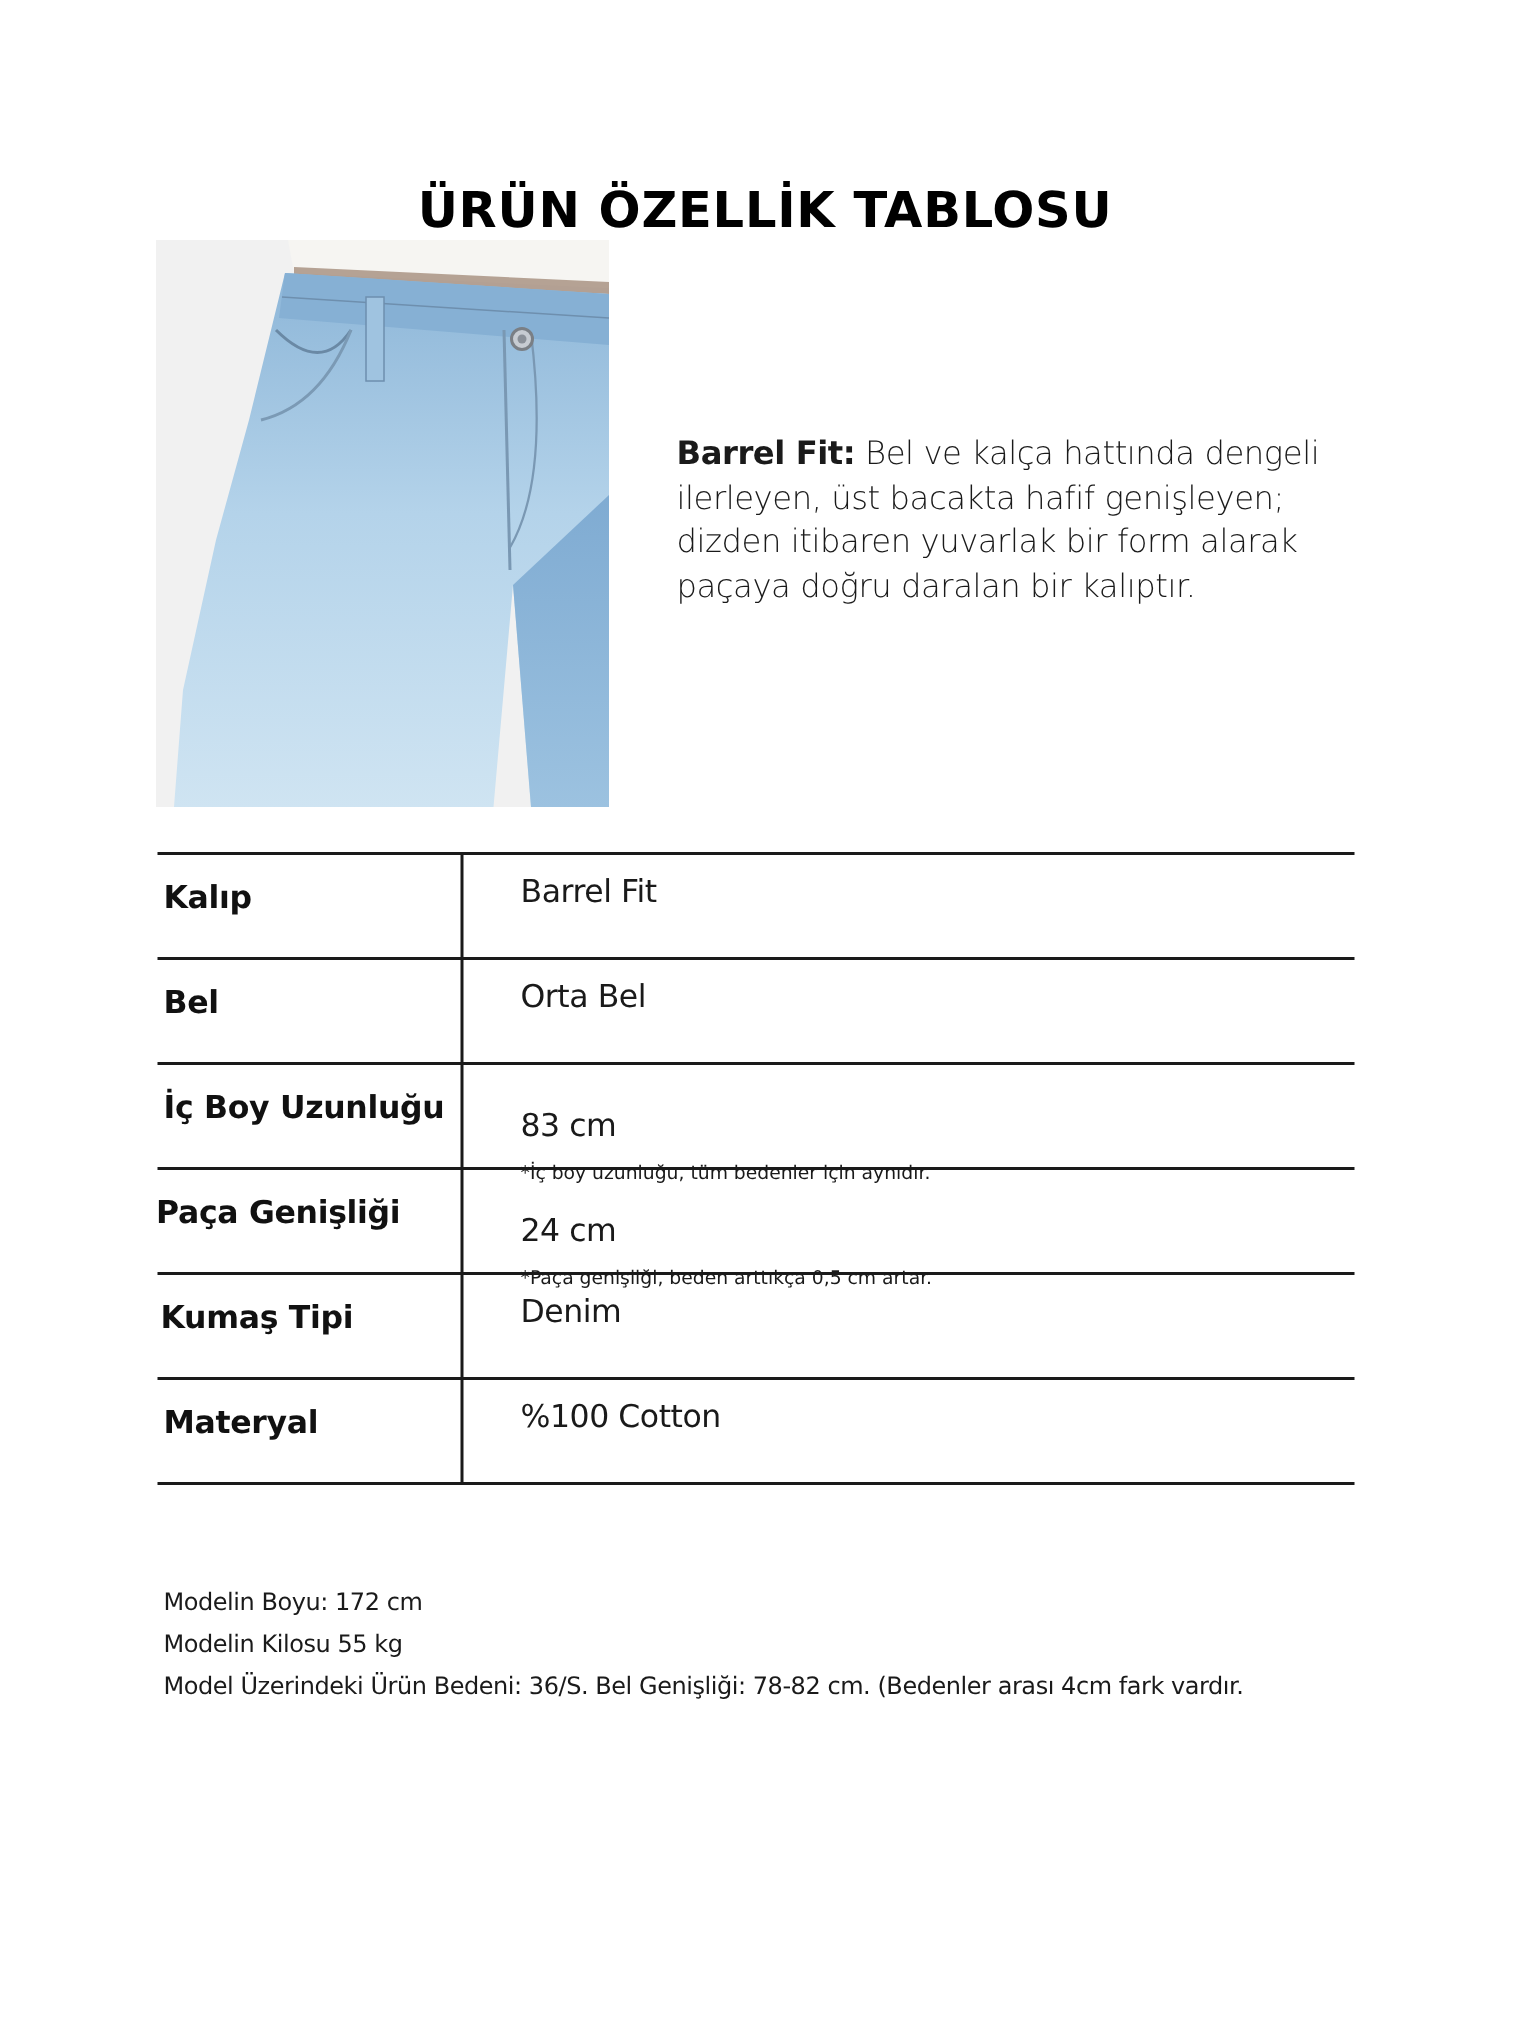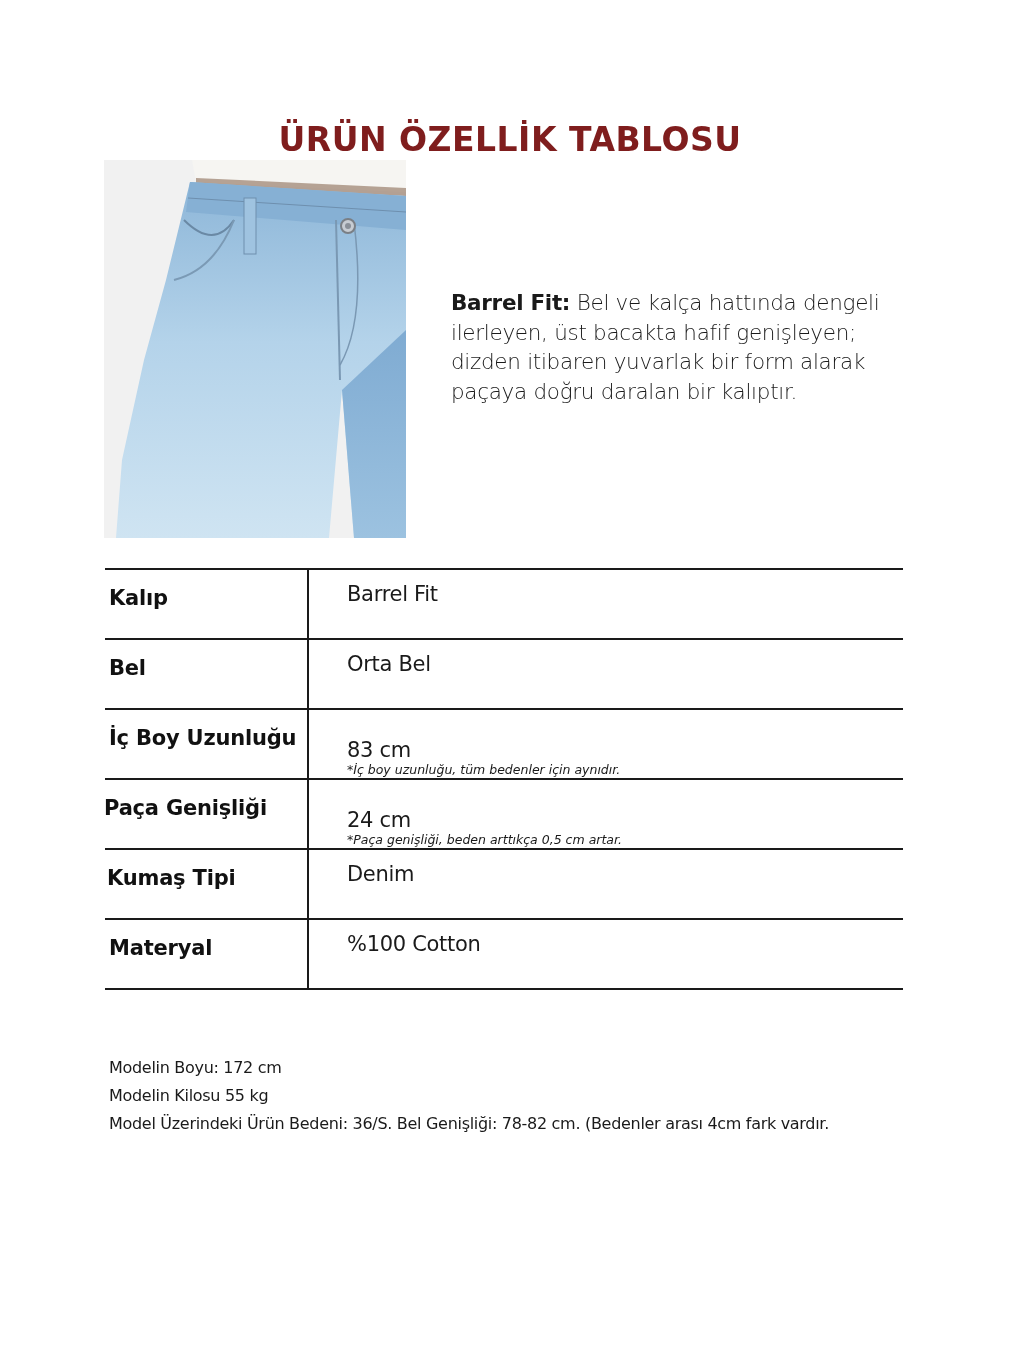--- a/index.html
+++ b/index.html
@@ -3,21 +3,21 @@
   <meta charset="utf-8">
   <style>
     html, body { margin: 0; padding: 0; }
     body {
       width: 1020px; height: 1360px; background: #ffffff; position: relative;
       font-family: "DejaVu Sans", sans-serif; color: #111111; overflow: hidden;
     }
     .title {
       position: absolute; top: 98px; left: 0; width: 1020px; text-align: center;
       font-family: "DejaVu Sans", sans-serif; font-weight: bold; font-size: 33px;
-      letter-spacing: 0.5px; color: #7f1d1d;
+      letter-spacing: 0.5px; color: #000000;
     }
     .photo {
       position: absolute; left: 104px; top: 160px; width: 302px; height: 378px;
       background: #f1f1f1; overflow: hidden;
     }
     .photo svg { display: block; }
     .desc {
       position: absolute; left: 451px; top: 288px; width: 480px;
       font-size: 21.5px; line-height: 29.5px; color: #1a1a1a;
       font-family: "DejaVu Sans", sans-serif; font-weight: 300; letter-spacing: -0.3px;
@@ -34,21 +34,21 @@
       position: absolute; left: 202px; top: 0; width: 2px; height: 100%; background: #1a1a1a;
     }
     .row .label {
       position: absolute; left: 4px; top: 0; height: 56px; display: flex; align-items: center;
       font-weight: bold; font-size: 21px; color: #111; letter-spacing: -0.2px;
     }
     .row .value {
       position: absolute; left: 242px; top: 0; height: 48px; display: flex; flex-direction: column;
       justify-content: center; font-size: 21px; color: #1a1a1a; letter-spacing: -0.3px;
     }
-    .row .value .note { font-size: 12.5px; margin-top: 0; letter-spacing: 0; font-style: italic; }
+    .row .value .note { font-size: 12.5px; margin-top: 12px; letter-spacing: 0; }
     .row .value.sub { justify-content: flex-start; padding-top: 28px; }
     .model-info {
       position: absolute; left: 109px; top: 1054px; width: 800px;
       font-size: 16px; line-height: 28px; color: #1a1a1a; letter-spacing: -0.3px;
     }
   </style>
 </head>
 <body>
 
 <h1 class="title">ÜRÜN ÖZELLİK TABLOSU</h1>

